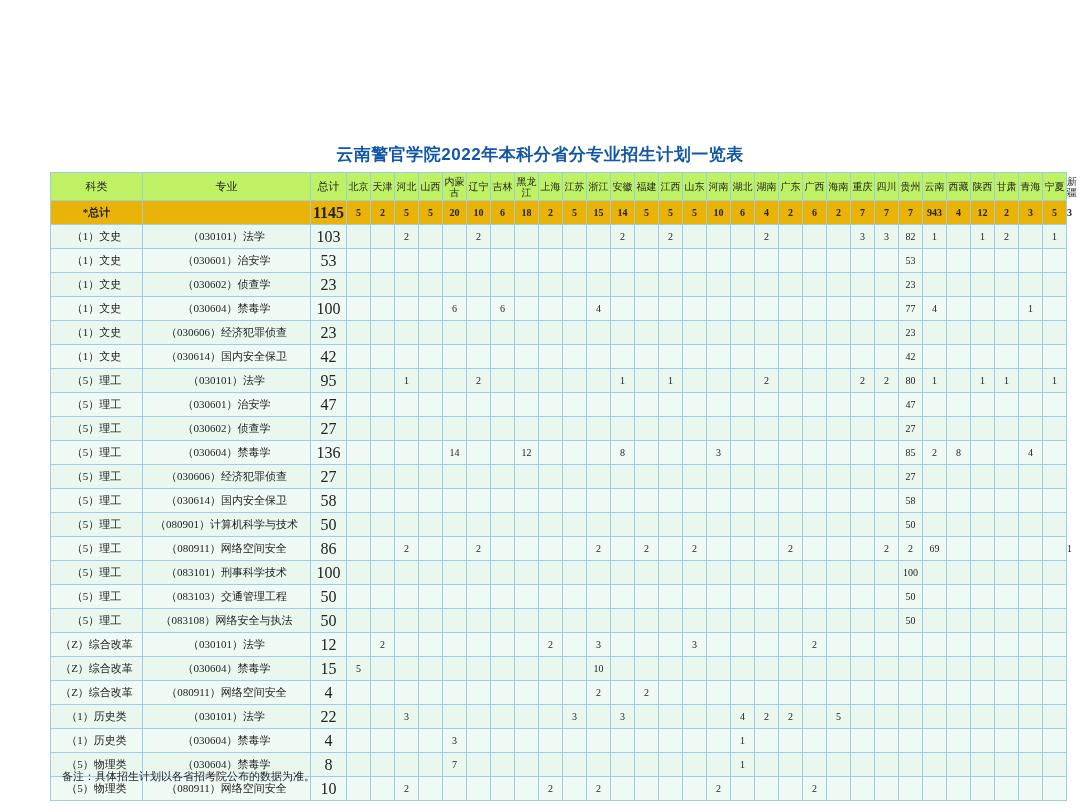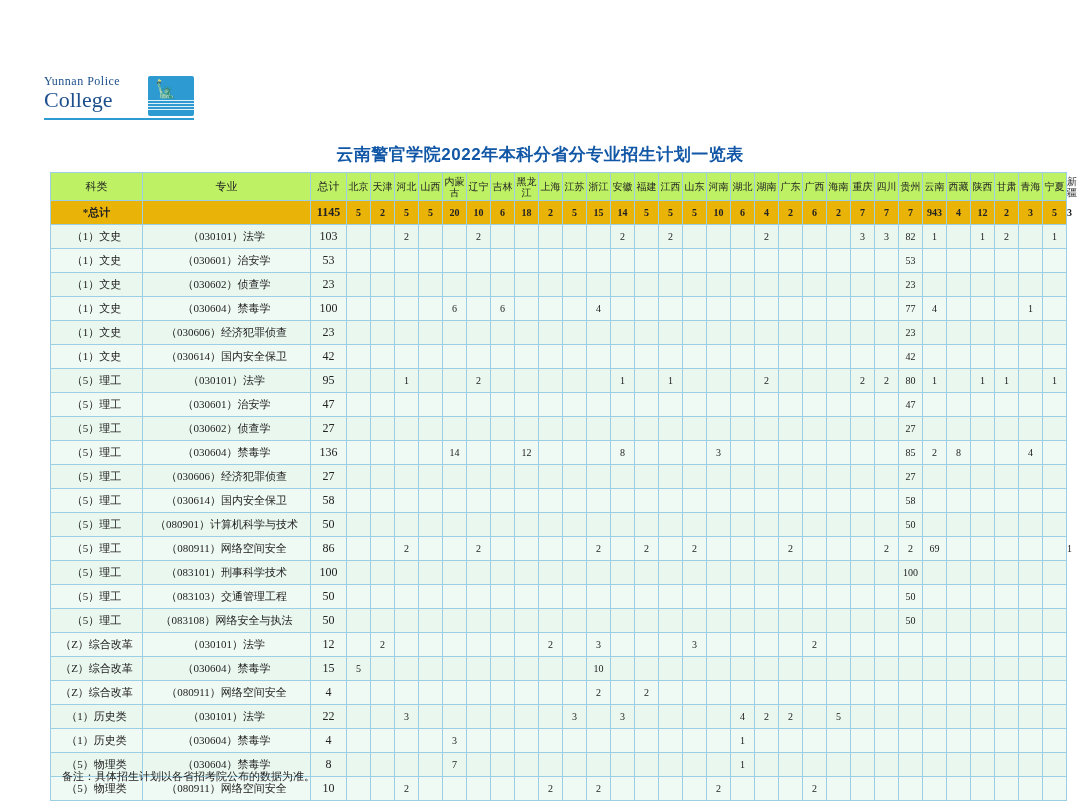--- a/index.html
+++ b/index.html
@@ -174,44 +174,35 @@
   .col-prov { width: 24px; }
 
   tbody tr td { background: #eaf7ef; }
   tbody tr.total-row td {
     background: #eab308;
     font-weight: bold;
   }
   tbody tr.alt td { background: #f0faf4; }
   td.name-col { font-size: 11px; }
   td.major-col { font-size: 11px; }
-  td.total-col { font-size: 12px; margin-left: 39px; }
+  td.total-col { font-size: 16px; margin-left: 39px; }
   td.num { font-size: 10px; }
 
   .footnote {
     position: absolute;
     left: 62px;
     top: 769px;
     font-size: 11px;
     color: #222;
   }
 </style>
 </head>
 <body>
 
 <div class="header">
-  <div class="logo">
-    <div class="logo-line1">Yunnan Police</div>
-    <div class="logo-line2">College</div>
-    <div class="logo-mark">
-      <div class="bird">🗽</div>
-      <div class="stripes"></div>
-    </div>
-    <div class="logo-underline"></div>
-  </div>
 </div>
 
 <div class="doc-title">云南警官学院2022年本科分省分专业招生计划一览表</div>
 
 <div class="table-wrap">
   <table class="plan">
     <colgroup>
       <col class="col-kelei">
       <col class="col-zhuanye">
       <col class="col-total">

